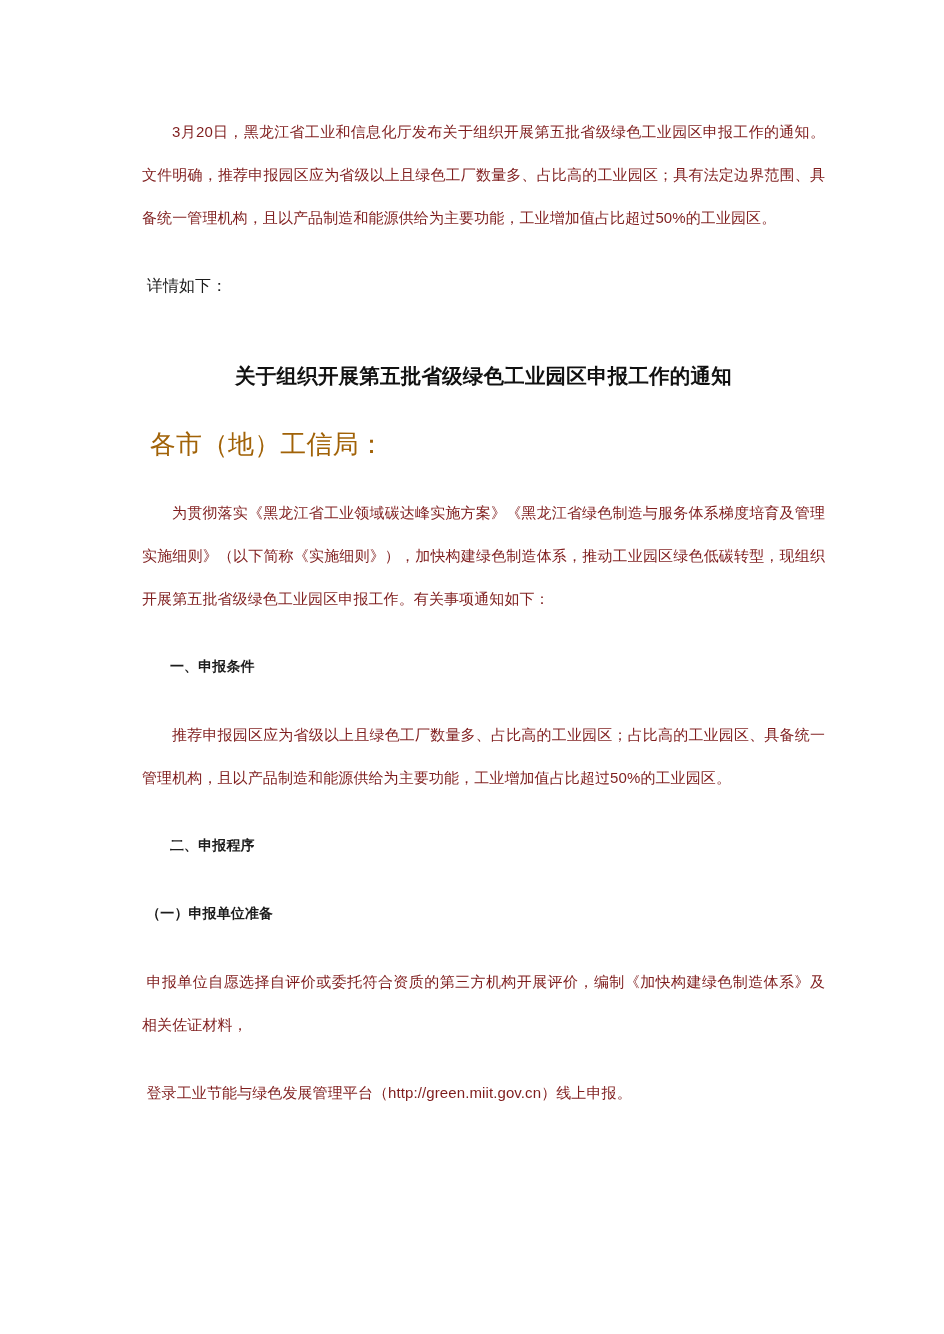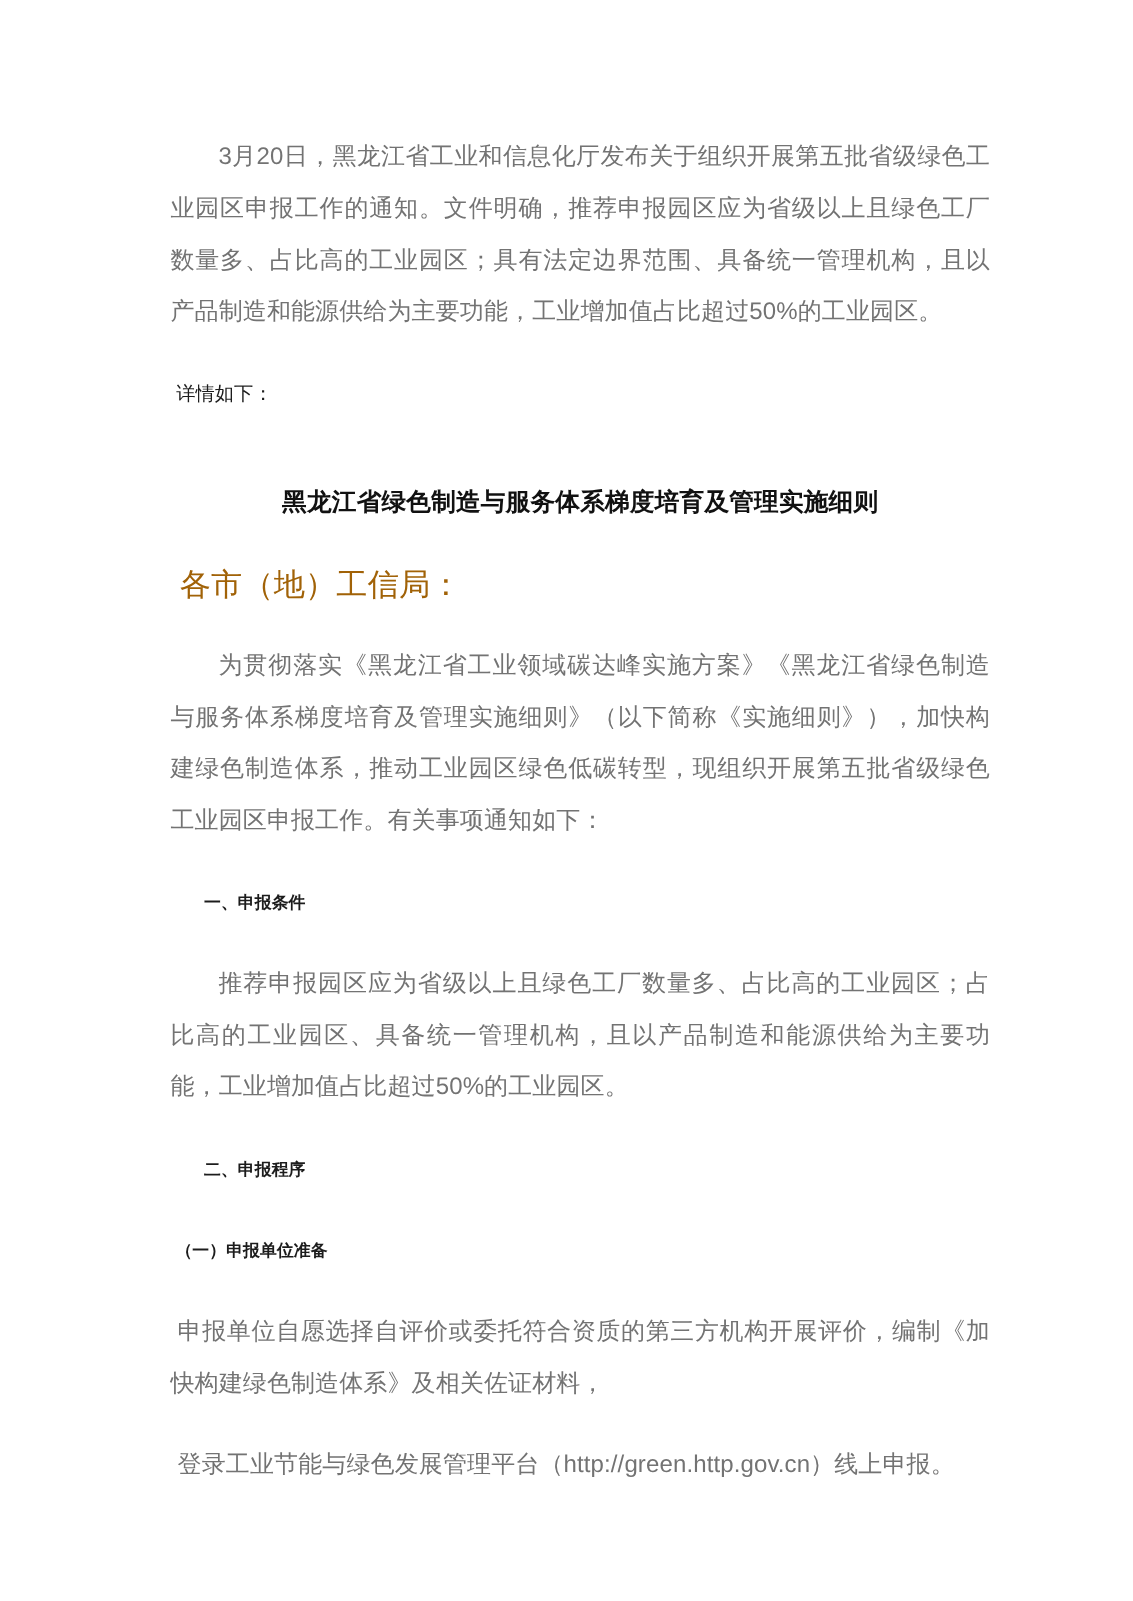--- a/index.html
+++ b/index.html
@@ -21,27 +21,27 @@
     height: 1334px;
     background: #ffffff;
     box-sizing: border-box;
     padding: 110px 119px 0 142px;
   }
   .doc-body {
     width: 683px;
   }
   
   .para {
-    font-size: 20px;
+    font-size: 15px;
     line-height: 43px;
     text-align: justify;
     text-justify: inter-ideograph;
     margin: 0 0 25px 0;
     letter-spacing: 0.1px;
-    color: #737373;
+    color: #7f1d1d;
   }
   .para.indent {
     text-indent: 2em;
   }
   .para.indent-half {
     text-indent: 0.3em;
   }
   
   .doc-title {
     font-size: 20.5px;
@@ -90,32 +90,32 @@
 
 <div class="page">
   <div class="doc-body">
 
     <p class="para indent">3月20日，黑龙江省工业和信息化厅发布关于组织开展第五批省级绿色工业园区申报工作的通知。文件明确，推荐申报园区应为省级以上且绿色工厂数量多、占比高的工业园区；具有法定边界范围、具备统一管理机构，且以产品制造和能源供给为主要功能，工业增加值占比超过50%的工业园区。</p>
 
     <p class="lead-in">详情如下：</p>
 
     <div class="spacer-before-title"></div>
 
-    <h1 class="doc-title">黑龙江省绿色制造与服务体系梯度培育及管理实施细则</h1>
+    <h1 class="doc-title">关于组织开展第五批省级绿色工业园区申报工作的通知</h1>
 
     <p class="salutation">各市（地）工信局：</p>
 
     <p class="para indent">为贯彻落实《黑龙江省工业领域碳达峰实施方案》《黑龙江省绿色制造与服务体系梯度培育及管理实施细则》（以下简称《实施细则》），加快构建绿色制造体系，推动工业园区绿色低碳转型，现组织开展第五批省级绿色工业园区申报工作。有关事项通知如下：</p>
 
     <h2 class="section-heading">一、申报条件</h2>
 
     <p class="para indent">推荐申报园区应为省级以上且绿色工厂数量多、占比高的工业园区；占比高的工业园区、具备统一管理机构，且以产品制造和能源供给为主要功能，工业增加值占比超过50%的工业园区。</p>
 
     <h2 class="section-heading">二、申报程序</h2>
 
     <h3 class="section-heading sub">（一）申报单位准备</h3>
 
     <p class="para indent-half">申报单位自愿选择自评价或委托符合资质的第三方机构开展评价，编制《加快构建绿色制造体系》及相关佐证材料，</p>
 
-    <p class="para indent-half url-text">登录工业节能与绿色发展管理平台（http://green.http.gov.cn）线上申报。</p>
+    <p class="para indent-half url-text">登录工业节能与绿色发展管理平台（http://green.miit.gov.cn）线上申报。</p>
 
   </div>
 </div>
 
 </body></html>

